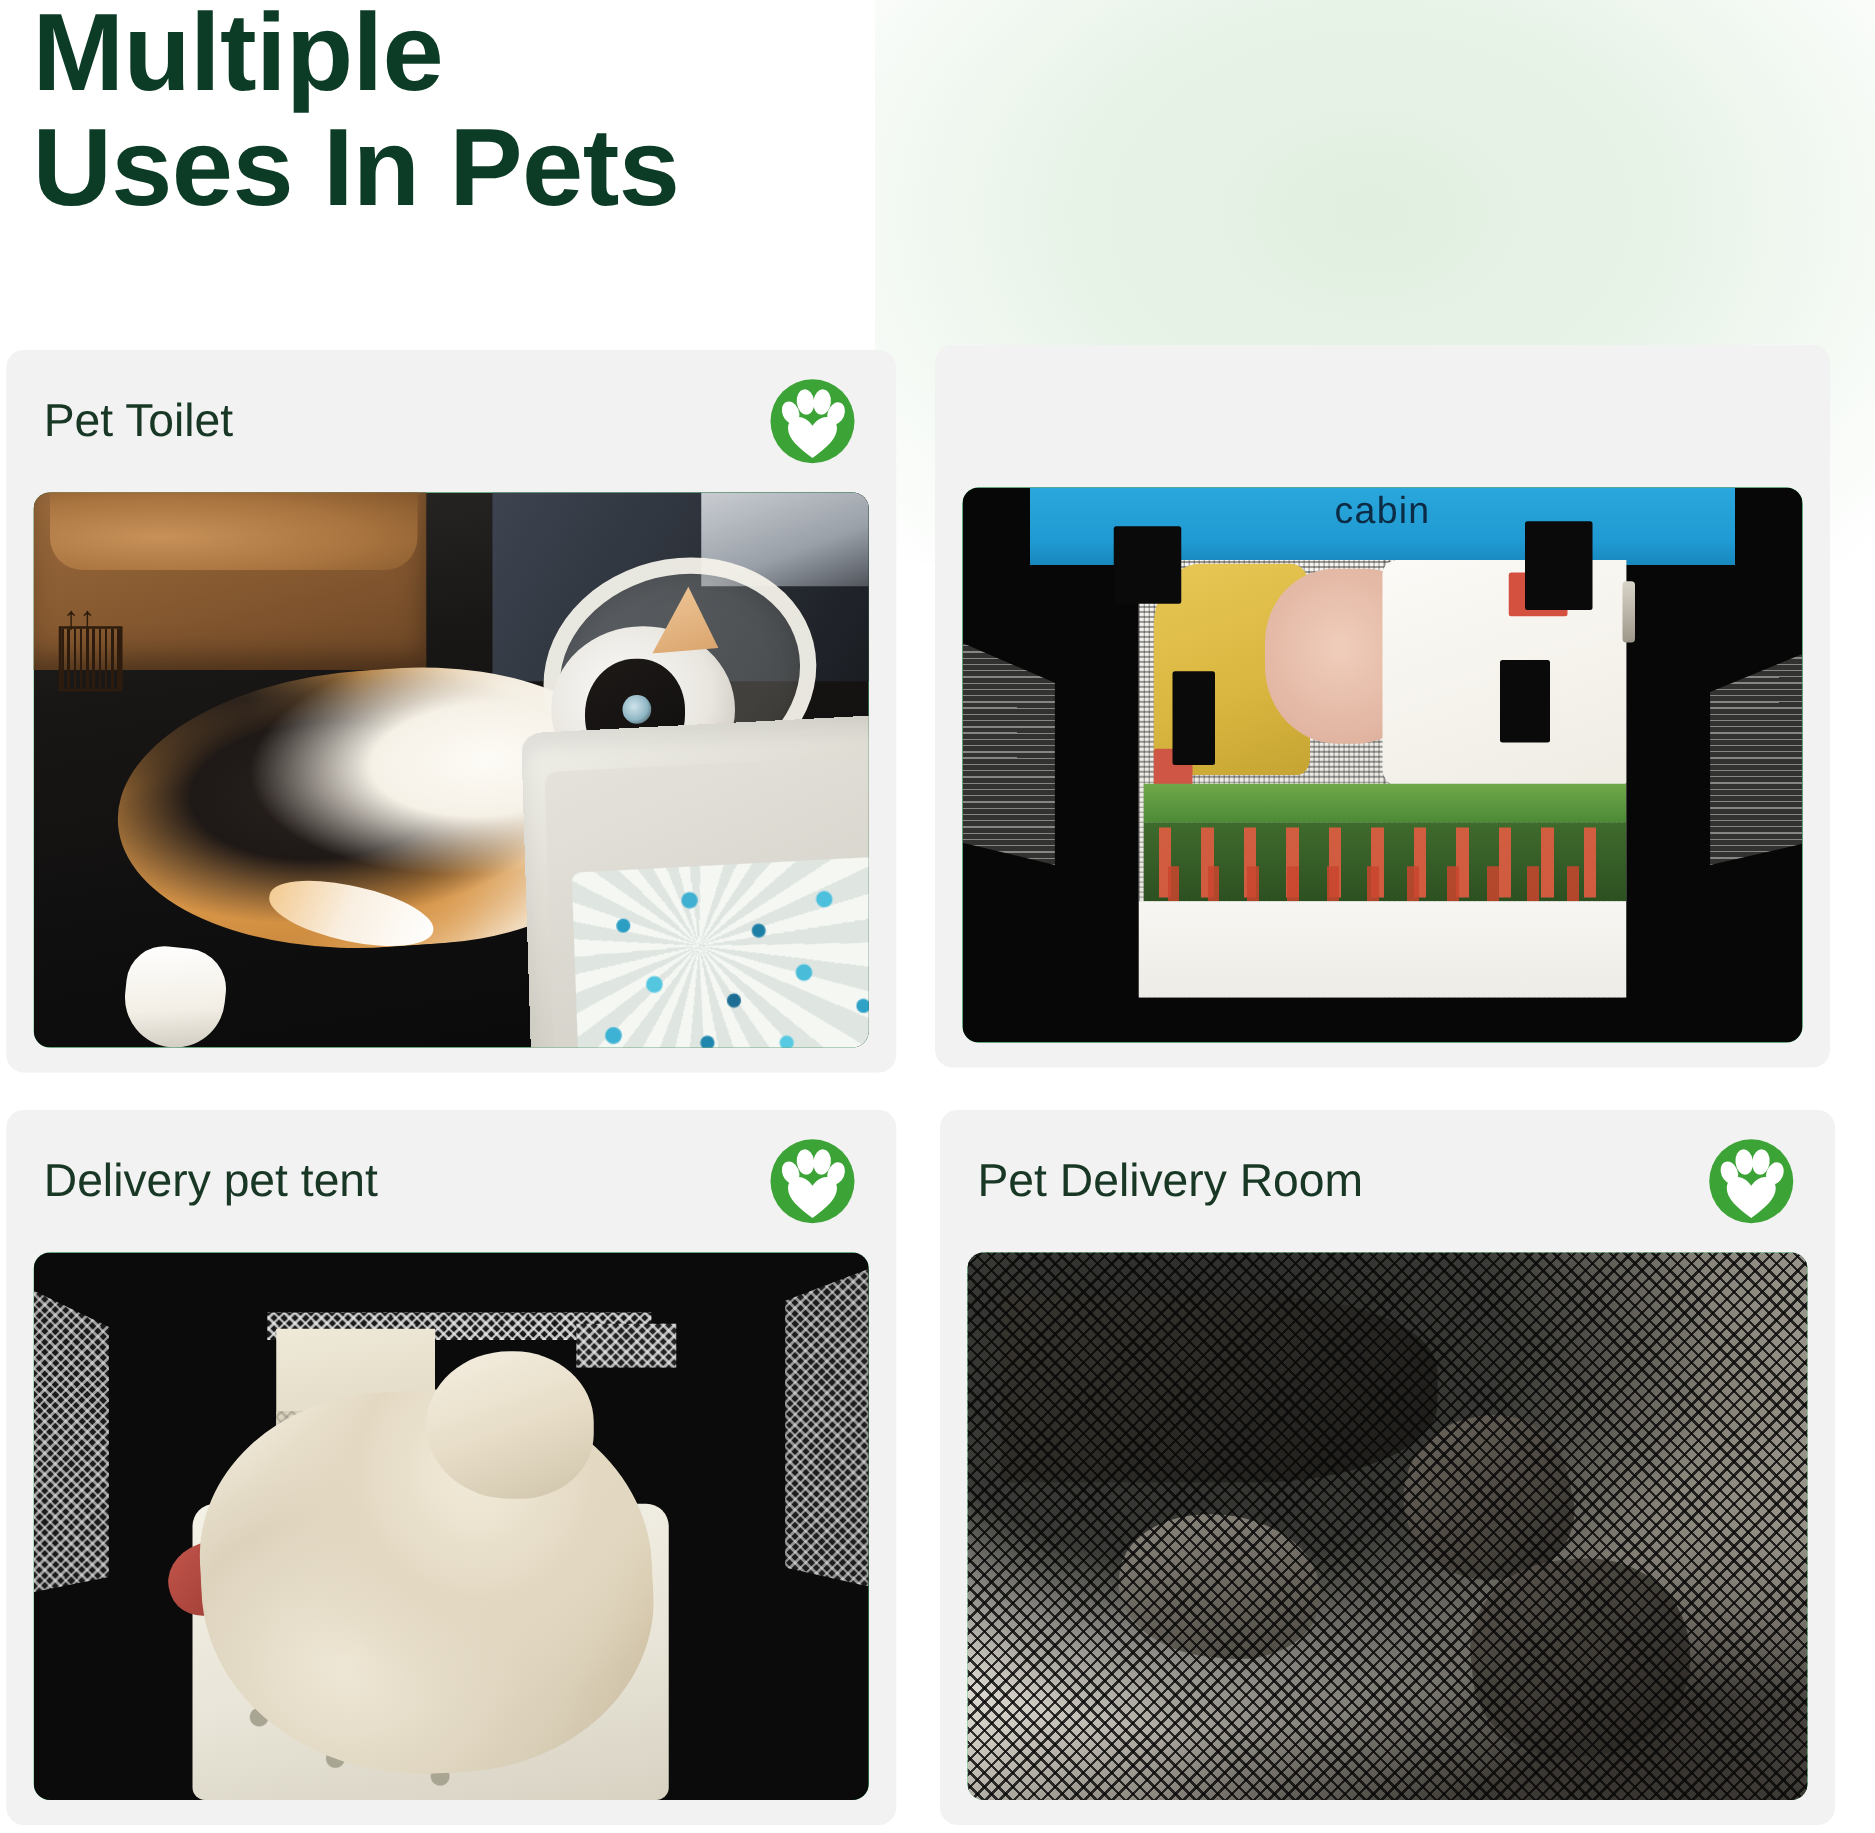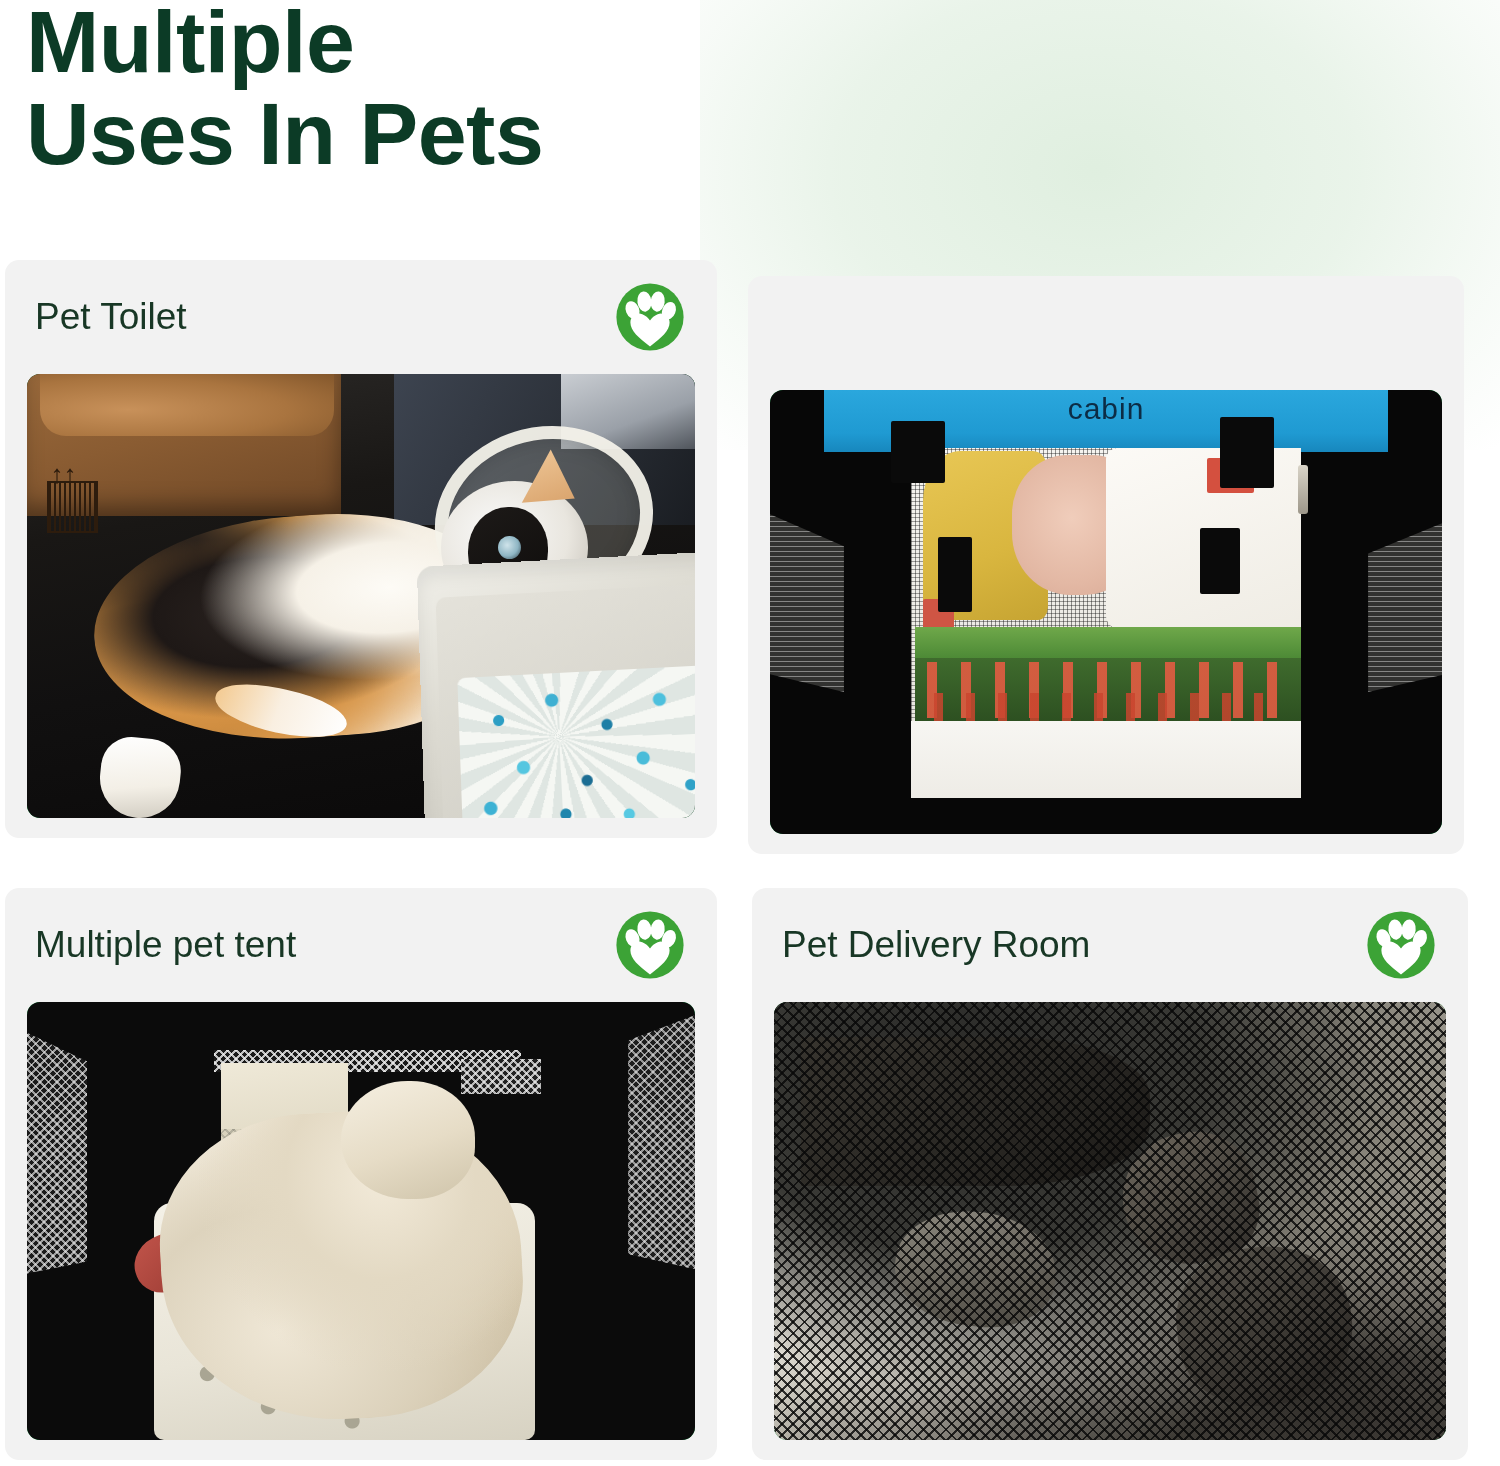--- a/index.html
+++ b/index.html
@@ -52,21 +52,21 @@
     white-space: pre-line;
   }
 
   
   .card {
     position: absolute;
     background: #f2f2f2;
     border-radius: 14px;
     box-sizing: border-box;
   }
-  #card-0 { left: 5px;   top: 260px;  width: 712px; height: 578px; }
+  #card-0 { left: 5px;   top: 280px;  width: 712px; height: 578px; }
   #card-1 { left: 748px; top: 276px;  width: 716px; height: 578px; }
   #card-2 { left: 5px;   top: 888px;  width: 712px; height: 572px; }
   #card-3 { left: 752px; top: 888px;  width: 716px; height: 572px; }
 
   .card-header {
     position: absolute;
     left: 0; top: 0; right: 0;
     height: 114px;
     display: flex;
     align-items: center;
@@ -484,21 +484,21 @@
         <div class="p2-strap" style="left:67%; top:6%;  width:8%;  height:16%;"></div>
         <div class="p2-strap" style="left:25%; top:33%; width:5%;  height:17%;"></div>
         <div class="p2-strap" style="left:64%; top:31%; width:6%;  height:15%;"></div>
         <div class="p2-zip"></div>
       </div>
     </div>
   </div>
 
   <div class="card" id="card-2">
     <div class="card-header">
-      <div class="card-title">Multiple pet tent</div>
+      <div class="card-title">Delivery pet tent</div>
       <svg class="paw-icon" viewBox="0 0 100 100">
         <circle cx="50" cy="50" r="48" fill="#3ca336"></circle>
         <ellipse cx="25" cy="40" rx="9.5" ry="13" fill="#ffffff" transform="rotate(-22 25 40)"></ellipse>
         <ellipse cx="42" cy="28" rx="10" ry="14.5" fill="#ffffff" transform="rotate(-7 42 28)"></ellipse>
         <ellipse cx="61" cy="28" rx="10" ry="14.5" fill="#ffffff" transform="rotate(7 61 28)"></ellipse>
         <ellipse cx="77" cy="41" rx="9.5" ry="13" fill="#ffffff" transform="rotate(22 77 41)"></ellipse>
         <path d="M50 92 C 34 80 22 70 22 58 C 22 48 31 43 39 46 C 44 48 47 51 50 55 C 53 51 56 48 61 46 C 69 43 78 48 78 58 C 78 70 66 80 50 92 Z" fill="#ffffff"></path>
       </svg>
     </div>
     <div class="card-photo">

